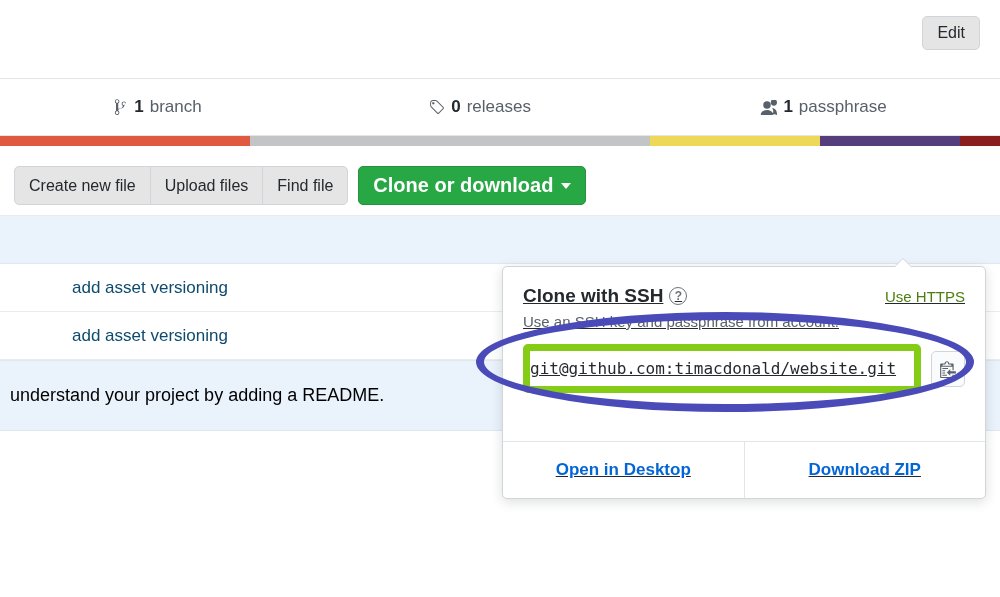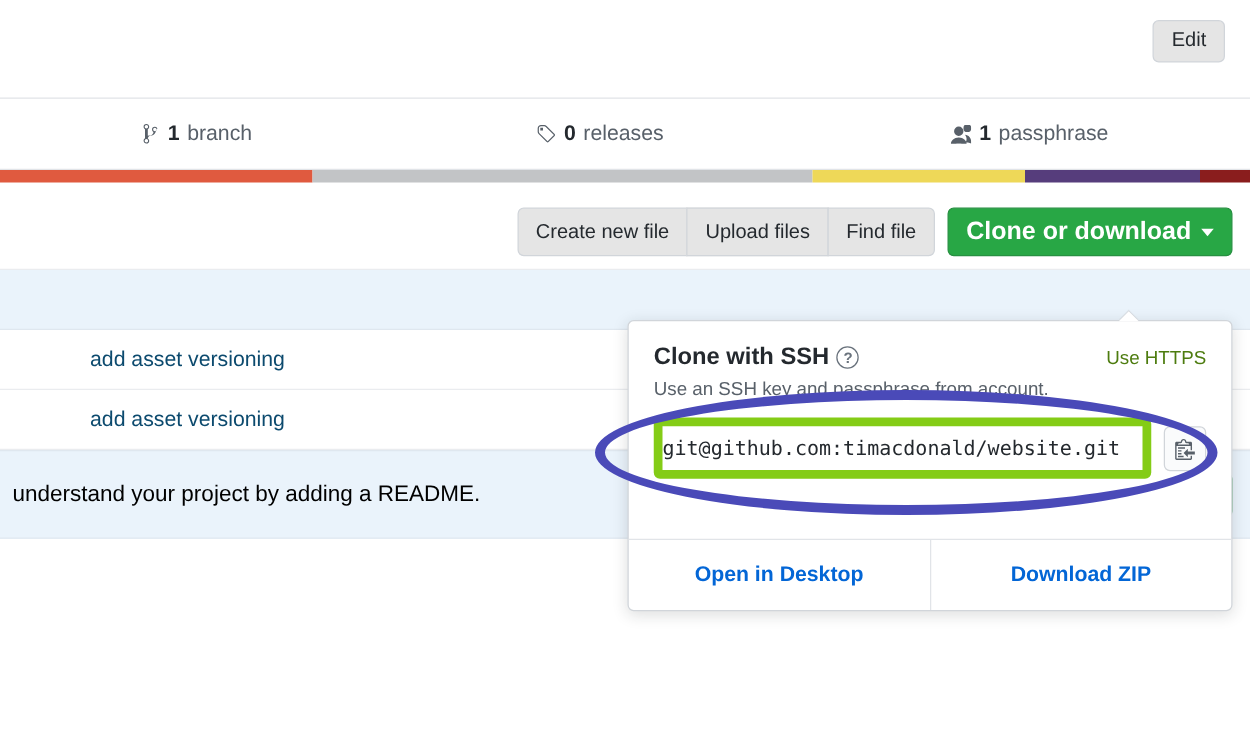--- a/index.html
+++ b/index.html
@@ -10,37 +10,37 @@
 
   .stats-wrap { border-top:1px solid #e1e4e8; }
   .stats { display:flex; justify-content:space-around; border-bottom:1px solid #e1e4e8; }
   .stat { display:flex; align-items:center; gap:6px; padding:18px 10px; font-size:17px; color:#586069; cursor:pointer; }
   .stat .icon{ display:inline-flex; color:#586069; }
   .stat strong{ color:#24292e; font-weight:700; }
 
   .langbar{ display:flex; height:10px; }
   .lang-seg{ height:100%; }
 
-  .toolbar{ display:flex; justify-content:flex-end; gap:0; padding:20px 14px 10px; }
+  .toolbar{ display:flex; gap:0; padding:20px 14px 10px; }
   .toolbar .group { display:flex; }
   .toolbar .btn{ border-radius:0; margin-left:-1px; }
   .toolbar .btn:first-child{ border-top-left-radius:5px; border-bottom-left-radius:5px; margin-left:0;}
   .toolbar .btn:last-child{ border-top-right-radius:5px; border-bottom-right-radius:5px;}
   .btn-primary{ background:#28a745; color:#fff; border:1px solid #279041; border-radius:5px; padding:7px 14px; font-size:20px; font-weight:600; display:inline-flex; align-items:center; gap:8px; cursor:pointer; }
   .caret{ display:inline-block; width:0; height:0; border-left:5px solid transparent; border-right:5px solid transparent; border-top:6px solid currentColor;}
 
   .filelist{ border-top:1px solid #eaecef; }
   .file-head{ background:#eaf3fb; height:48px; border-bottom:1px solid #dfe7ef; }
   .file-row{ display:flex; align-items:center; height:48px; padding-left:72px; font-size:17px; color:#0c4a6e; border-bottom:1px solid #eaecef; cursor:pointer; }
 
   .readme-bar{ background:#eaf3fb; border-top:1px solid #dfe7ef; border-bottom:1px solid #dfe7ef; padding:24px 10px; font-size:18px; color:#000000; position:relative; }
   .readme-btn{ position:absolute; right:14px; top:50%; transform:translateY(-50%); width:160px; height:36px; background:#28a745; border:1px solid #279041; border-radius:5px; }
 
   
-  .popup { position:absolute; top:256px; right:14px; width:484px; background:#fff; border:1px solid #d1d5da; border-radius:5px; box-shadow:0 3px 12px rgba(27,31,35,.15); }
+  .popup { position:absolute; top:266px; right:14px; width:484px; background:#fff; border:1px solid #d1d5da; border-radius:5px; box-shadow:0 3px 12px rgba(27,31,35,.15);text-decoration:underline; }
   .popup::before{ content:""; position:absolute; top:-8px; right:74px; width:0;height:0;border-left:8px solid transparent;border-right:8px solid transparent;border-bottom:8px solid #fff; filter:drop-shadow(0 -1px 0 #d1d5da);}
   .popup-body{ padding:18px 20px 20px; }
   .popup-head{ display:flex; justify-content:space-between; align-items:center; margin-bottom:6px;}
   .popup-title{ font-size:19px; font-weight:700; display:flex; align-items:center; gap:6px; }
   .help-icon{ display:inline-flex; width:18px; height:18px; border:1.5px solid #6a737d; color:#6a737d; border-radius:50%; align-items:center; justify-content:center; font-size:12px; font-weight:700;}
   .link{ color:#4d7c0f; font-size:15px; font-weight:500; cursor:pointer; }
   .popup-desc{ color:#586069; font-size:15px; margin-bottom:14px;}
   .url-row{ display:flex; gap:10px; align-items:center; }
   .url-input{ flex:1; border:7px solid #84cc16; border-radius:5px; padding:8px 0; font-family: "SFMono-Regular", Consolas, monospace; font-size:16px; color:#24292e; background:#fff; }
   .copy-btn{ width:34px; height:36px; border:1px solid #d1d5da; border-radius:5px; background:#fafbfc; display:flex; align-items:center; justify-content:center; cursor:pointer; color:#586069;}

